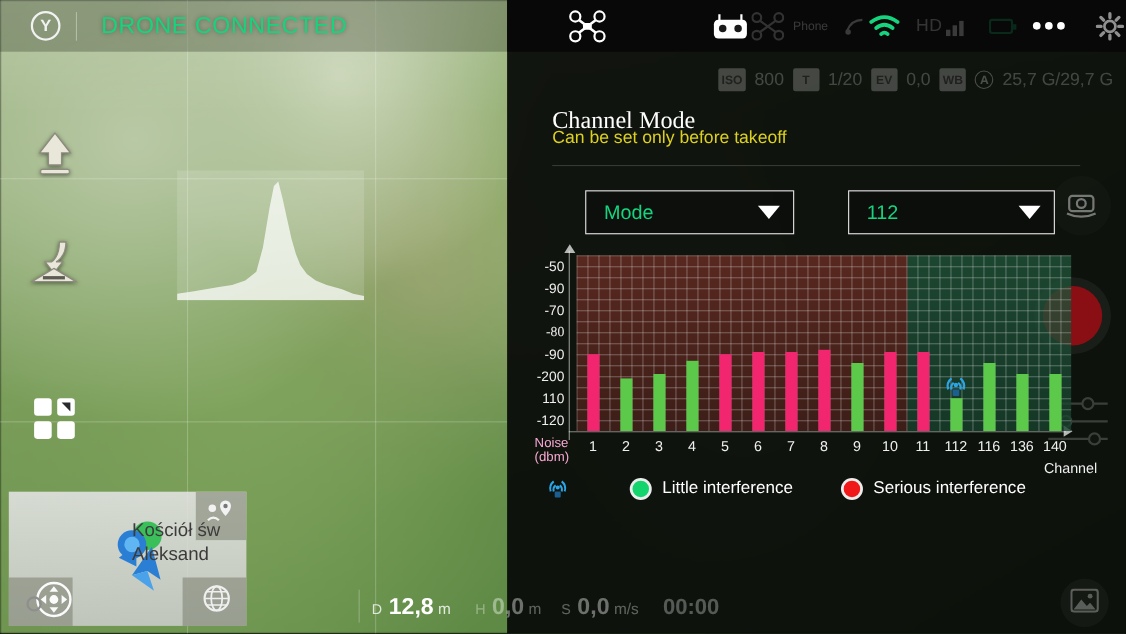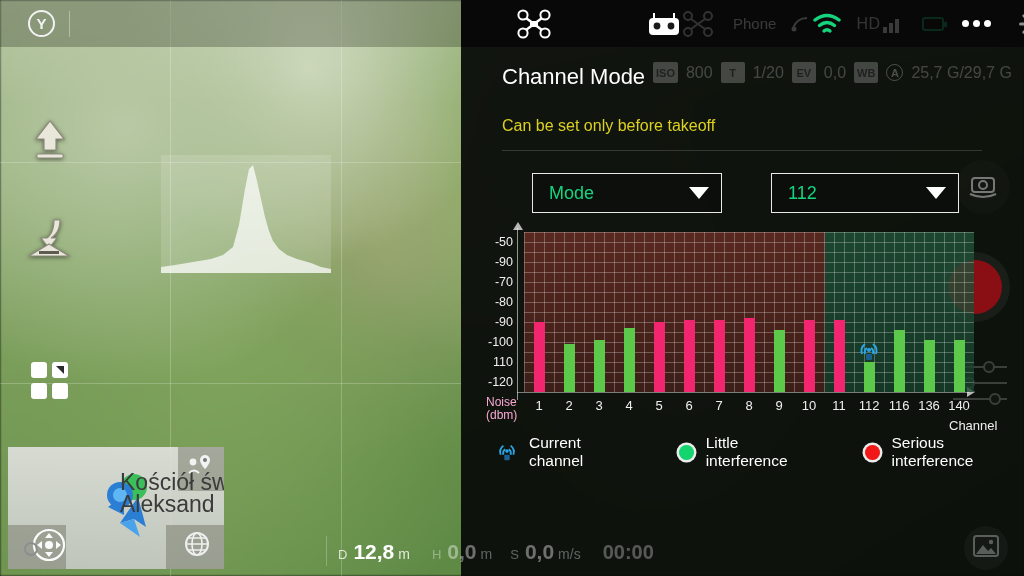--- a/index.html
+++ b/index.html
@@ -74,21 +74,21 @@
     display: flex; align-items: center; justify-content: center; }
 
   
   .map {
     position: absolute; left: 8px; top: 447px; width: 216px; height: 122px;
     background: linear-gradient(180deg, rgba(228,228,228,.88), rgba(205,205,205,.86));
     overflow: hidden;
   }
   .map-label {
     position: absolute; left: 112px; top: 24px; width: 130px;
-    color: #3b3b3b; font-size: 23px; line-height: 22px; white-space: nowrap;
+    color: #3b3b3b; font-size: 17px; line-height: 22px; white-space: nowrap;
   }
   .map-marker { position: absolute; left: 82px; top: 24px; }
   .map-corner-tl { position: absolute; left: 0; top: 78px; width: 58px; height: 44px; background: rgba(120,126,110,.55); }
   .map-corner-tr { position: absolute; right: 0; top: 0; width: 46px; height: 44px; background: rgba(120,126,110,.55); }
   .map-corner-br { position: absolute; right: 0; bottom: 0; width: 58px; height: 44px; background: rgba(120,126,110,.55); }
   .map-btn { position: absolute; display: flex; align-items: center; justify-content: center; }
   .map-recenter { left: 14px; top: 82px; width: 48px; height: 36px; }
   .map-layers { right: 10px; bottom: 6px; width: 34px; height: 34px; }
   .map-pins { right: 8px; top: 5px; width: 32px; height: 30px; }
 
@@ -121,21 +121,21 @@
   }
   .panel-head {
     position: absolute; left: 0; top: 0; width: 563px; height: 47px;
     background: rgba(6,8,6,.92);
     display: flex; align-items: center;
   }
   .ph-icon { display: flex; align-items: center; justify-content: center; }
   .ph-drone { margin-left: 56px; width: 34px; height: 30px; }
   .ph-rc { margin-left: 96px; width: 34px; height: 28px; }
   .ph-ghost-drone { margin-left: 2px; width: 30px; height: 26px; opacity: .17; }
-  .ph-phone { margin-left: 20px; font-size: 15px; color: rgba(255,255,255,.20); }
+  .ph-phone { margin-left: 8px; font-size: 11px; color: rgba(255,255,255,.20); }
   .ph-link { margin-left: 14px; width: 20px; height: 20px; opacity: .20; }
   .ph-wifi { margin-left: 2px; width: 30px; height: 24px; }
   .ph-hd { margin-left: 14px; font-size: 16px; color: rgba(255,255,255,.18); letter-spacing: .5px; }
   .ph-bars { margin-left: 2px; width: 22px; height: 18px; opacity: .20; }
   .ph-batt { margin-left: 18px; width: 26px; height: 18px; opacity: .16; }
   .ph-dots { margin-left: 14px; display: flex; gap: 4px; }
   .ph-dots span { width: 7px; height: 7px; border-radius: 50%; background: #fff; }
   .ph-gear { margin-left: 28px; width: 26px; height: 26px; opacity: .55; }
 
   
@@ -145,21 +145,21 @@
   }
   .cam-tag {
     display: inline-flex; align-items: center; justify-content: center;
     min-width: 24px; height: 21px; padding: 0 3px; border-radius: 2px;
     background: rgba(255,255,255,.22); color: rgba(20,20,20,.75);
     font-size: 11px; font-weight: bold;
   }
   .cam-tag.round { border-radius: 50%; width: 17px; min-width: 17px; height: 17px; background: none;
     border: 1.5px solid rgba(255,255,255,.25); color: rgba(255,255,255,.25); }
 
-  .panel-title { position: absolute; left: 502px; top: 64px; color: #fff; font-size: 22px; }
+  .panel-title { position: absolute; left: 502px; top: 96px; color: #fff; font-size: 22px; font-family: Liberation Serif, serif; }
   .panel-note  { position: absolute; left: 502px; top: 117px; color: #ddd11f; font-size: 16px; }
   .panel-rule  { position: absolute; left: 502px; top: 150px; width: 480px; height: 1px; background: rgba(255,255,255,.16); }
 
   
   .dd {
     position: absolute; height: 40px; border: 1.5px solid #e9e9e9; background: rgba(12,14,12,.9);
     display: flex; align-items: center; justify-content: space-between; padding: 0 12px 0 16px;
   }
   .dd-mode { left: 532px; top: 173px; width: 190px; }
   .dd-chan { left: 771px; top: 173px; width: 188px; }
@@ -234,20 +234,21 @@
     <svg width="170" height="118" viewBox="0 0 170 118">
       <path d="M0,118 L0,112 L14,110 L26,108 L38,106 L50,104 L62,100 L72,92 L78,70
                L84,34 L88,14 L92,10 L96,26 L100,44 L104,62 L108,76 L112,86 L118,94
                L126,100 L136,104 L150,108 L160,112 L170,114 L170,118 Z" fill="rgba(255,255,255,.72)"></path>
     </svg>
   </div>
 
   <div class="topbar-left">
     <div class="logo-badge">Y</div>
     <div class="topbar-div"></div>
+    <div class="drone-status">DRONE CONNECTED</div>
   </div>
 
   <div class="rail">
     <div class="rail-btn">
       <span>
         <svg width="40" height="46" viewBox="0 0 40 46">
           <path d="M20 2 L34 20 L26 20 L26 31 L14 31 L14 20 L6 20 Z" fill="#e9e6da" stroke="#8d8a7e" stroke-width="1.2"></path>
           <rect x="7" y="35" width="26" height="4" rx="1.5" fill="#e9e6da" stroke="#8d8a7e" stroke-width="1"></rect>
         </svg>
       </span>
@@ -545,23 +546,23 @@
           <div class="bar green" style="left: 369.5px; height: 62px;"></div>
           <div class="bar green" style="left: 399.5px; height: 52px;"></div>
           <div class="bar green" style="left: 429.5px; height: 52px;"></div>
         </div>
     </div>
 
     <div class="yticks" id="yticks">
         <div class="ytick" style="top: 10px;">-50</div>
         <div class="ytick" style="top: 30px;">-90</div>
         <div class="ytick" style="top: 50px;">-70</div>
-        <div class="ytick" style="top: 70px;">-80</div>
+        <div class="ytick" style="top: 70px; font-family: Liberation Serif, serif;">-80</div>
         <div class="ytick" style="top: 90px;">-90</div>
-        <div class="ytick" style="top: 110px;">-100</div>
+        <div class="ytick" style="top: 110px;">-200</div>
         <div class="ytick" style="top: 130px;">110</div>
         <div class="ytick" style="top: 150px;">-120</div>
       </div>
     <div id="xticks">
         <div class="xtick" style="left: 50px;">1</div>
         <div class="xtick" style="left: 80px;">2</div>
         <div class="xtick" style="left: 110px;">3</div>
         <div class="xtick" style="left: 140px;">4</div>
         <div class="xtick" style="left: 170px;">5</div>
         <div class="xtick" style="left: 200px;">6</div>
@@ -588,21 +589,20 @@
         <span style="margin-right: 12px; display: flex;">
           <svg width="20" height="20" viewBox="0 0 22 22">
             <path d="M4 14 q-2-6 3-10" stroke="#2aa6e8" stroke-width="2" fill="none"></path>
             <path d="M18 14 q2-6 -3-10" stroke="#2aa6e8" stroke-width="2" fill="none"></path>
             <path d="M7 14 q-1-4 2-6" stroke="#2aa6e8" stroke-width="2" fill="none"></path>
             <path d="M15 14 q1-4 -2-6" stroke="#2aa6e8" stroke-width="2" fill="none"></path>
             <circle cx="11" cy="10" r="2" fill="#2aa6e8"></circle>
             <rect x="8" y="14" width="6" height="6" rx="1" fill="#1a5f8f"></rect>
           </svg>
         </span>
-        <span class="leg-txt">Current channel</span>
       </div>
       <div class="leg-item">
         <span class="leg-dot" style="background: rgb(20, 212, 110); box-shadow: rgba(255, 255, 255, 0.92) 0px 0px 0px 2.5px;"></span>
         <span class="leg-txt">Little interference</span>
       </div>
       <div class="leg-item">
         <span class="leg-dot" style="background: rgb(240, 24, 24); box-shadow: rgba(255, 255, 255, 0.92) 0px 0px 0px 2.5px;"></span>
         <span class="leg-txt">Serious interference</span>
       </div>
     </div>

